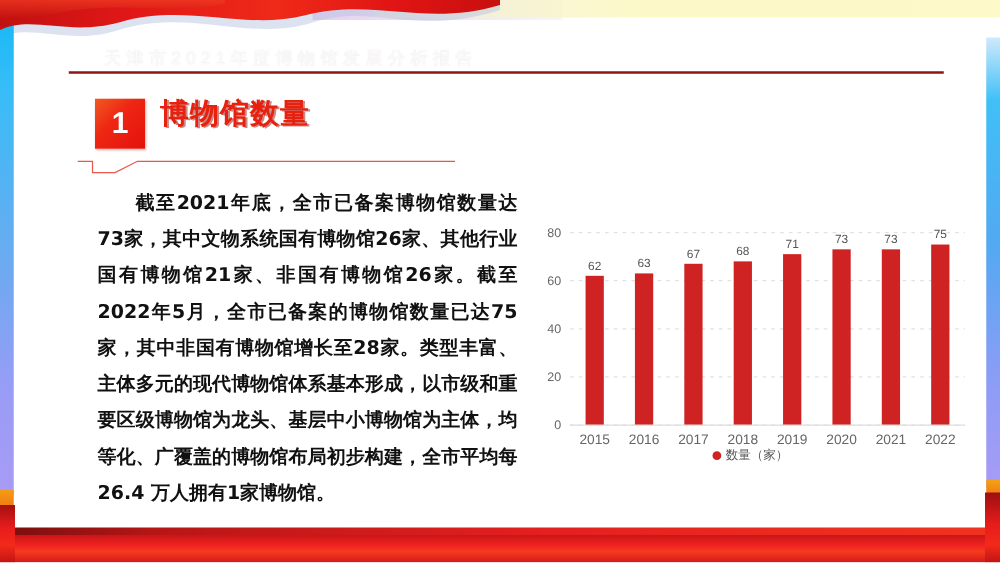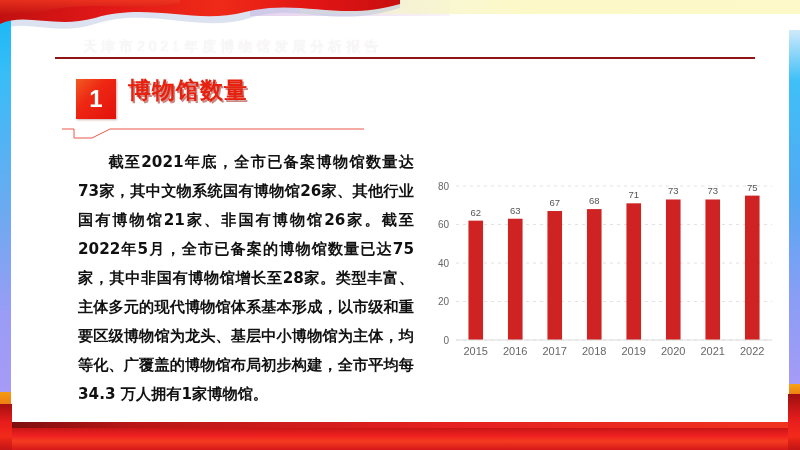--- a/index.html
+++ b/index.html
@@ -219,21 +219,21 @@
   <div class="header-rule"></div>
 
   <div class="sec-badge">
     <span class="sec-badge-num">1</span>
   </div>
   <div class="sec-title">博物馆数量</div>
   <svg class="sec-underline" viewBox="0 0 302 14" preserveAspectRatio="none">
     <path d="M0,2 L12,2 L12,11 L30,11 L48,2 L302,2" fill="none" stroke="#e8584a" stroke-width="1"></path>
   </svg>
 
-  <div class="body-text">截至2021年底，全市已备案博物馆数量达73家，其中文物系统国有博物馆26家、其他行业国有博物馆21家、非国有博物馆26家。截至2022年5月，全市已备案的博物馆数量已达75家，其中非国有博物馆增长至28家。类型丰富、主体多元的现代博物馆体系基本形成，以市级和重要区级博物馆为龙头、基层中小博物馆为主体，均等化、广覆盖的博物馆布局初步构建，全市平均每 34.3 万人拥有1家博物馆。</div>
+  <div class="body-text">截至2021年底，全市已备案博物馆数量达73家，其中文物系统国有博物馆26家、其他行业国有博物馆21家、非国有博物馆26家。截至2022年5月，全市已备案的博物馆数量已达75家，其中非国有博物馆增长至28家。类型丰富、主体多元的现代博物馆体系基本形成，以市级和重要区级博物馆为龙头、基层中小博物馆为主体，均等化、广覆盖的博物馆布局初步构建，全市平均每 26.4 万人拥有1家博物馆。</div>
 
   <svg class="chart" viewBox="0 0 352 200" preserveAspectRatio="none">
     <g id="chart-grid">
         <line x1="32" y1="168" x2="348" y2="168" stroke="#e2e2e2" stroke-width="1" stroke-dasharray="3 4"></line>
         <line x1="32" y1="129.5" x2="348" y2="129.5" stroke="#e2e2e2" stroke-width="1" stroke-dasharray="3 4"></line>
         <line x1="32" y1="91" x2="348" y2="91" stroke="#e2e2e2" stroke-width="1" stroke-dasharray="3 4"></line>
         <line x1="32" y1="52.5" x2="348" y2="52.5" stroke="#e2e2e2" stroke-width="1" stroke-dasharray="3 4"></line>
         <line x1="32" y1="14" x2="348" y2="14" stroke="#e2e2e2" stroke-width="1" stroke-dasharray="3 4"></line>
       </g>
     <g id="chart-yticks">
@@ -269,14 +269,17 @@
         <text x="130.75" y="183" text-anchor="middle" font-size="11" fill="#666666" font-family="&quot;Liberation Sans&quot;, sans-serif">2017</text>
         <text x="170.25" y="183" text-anchor="middle" font-size="11" fill="#666666" font-family="&quot;Liberation Sans&quot;, sans-serif">2018</text>
         <text x="209.75" y="183" text-anchor="middle" font-size="11" fill="#666666" font-family="&quot;Liberation Sans&quot;, sans-serif">2019</text>
         <text x="249.25" y="183" text-anchor="middle" font-size="11" fill="#666666" font-family="&quot;Liberation Sans&quot;, sans-serif">2020</text>
         <text x="288.75" y="183" text-anchor="middle" font-size="11" fill="#666666" font-family="&quot;Liberation Sans&quot;, sans-serif">2021</text>
         <text x="328.25" y="183" text-anchor="middle" font-size="11" fill="#666666" font-family="&quot;Liberation Sans&quot;, sans-serif">2022</text>
       </g>
     <line x1="32" y1="168" x2="348" y2="168" stroke="#dddddd" stroke-width="1"></line>
   </svg>
 
+  <div class="chart-legend">
+    <span class="legend-dot"></span><span class="legend-label">数量（家）</span>
+  </div>
 
 </div>
 
 </body></html>

